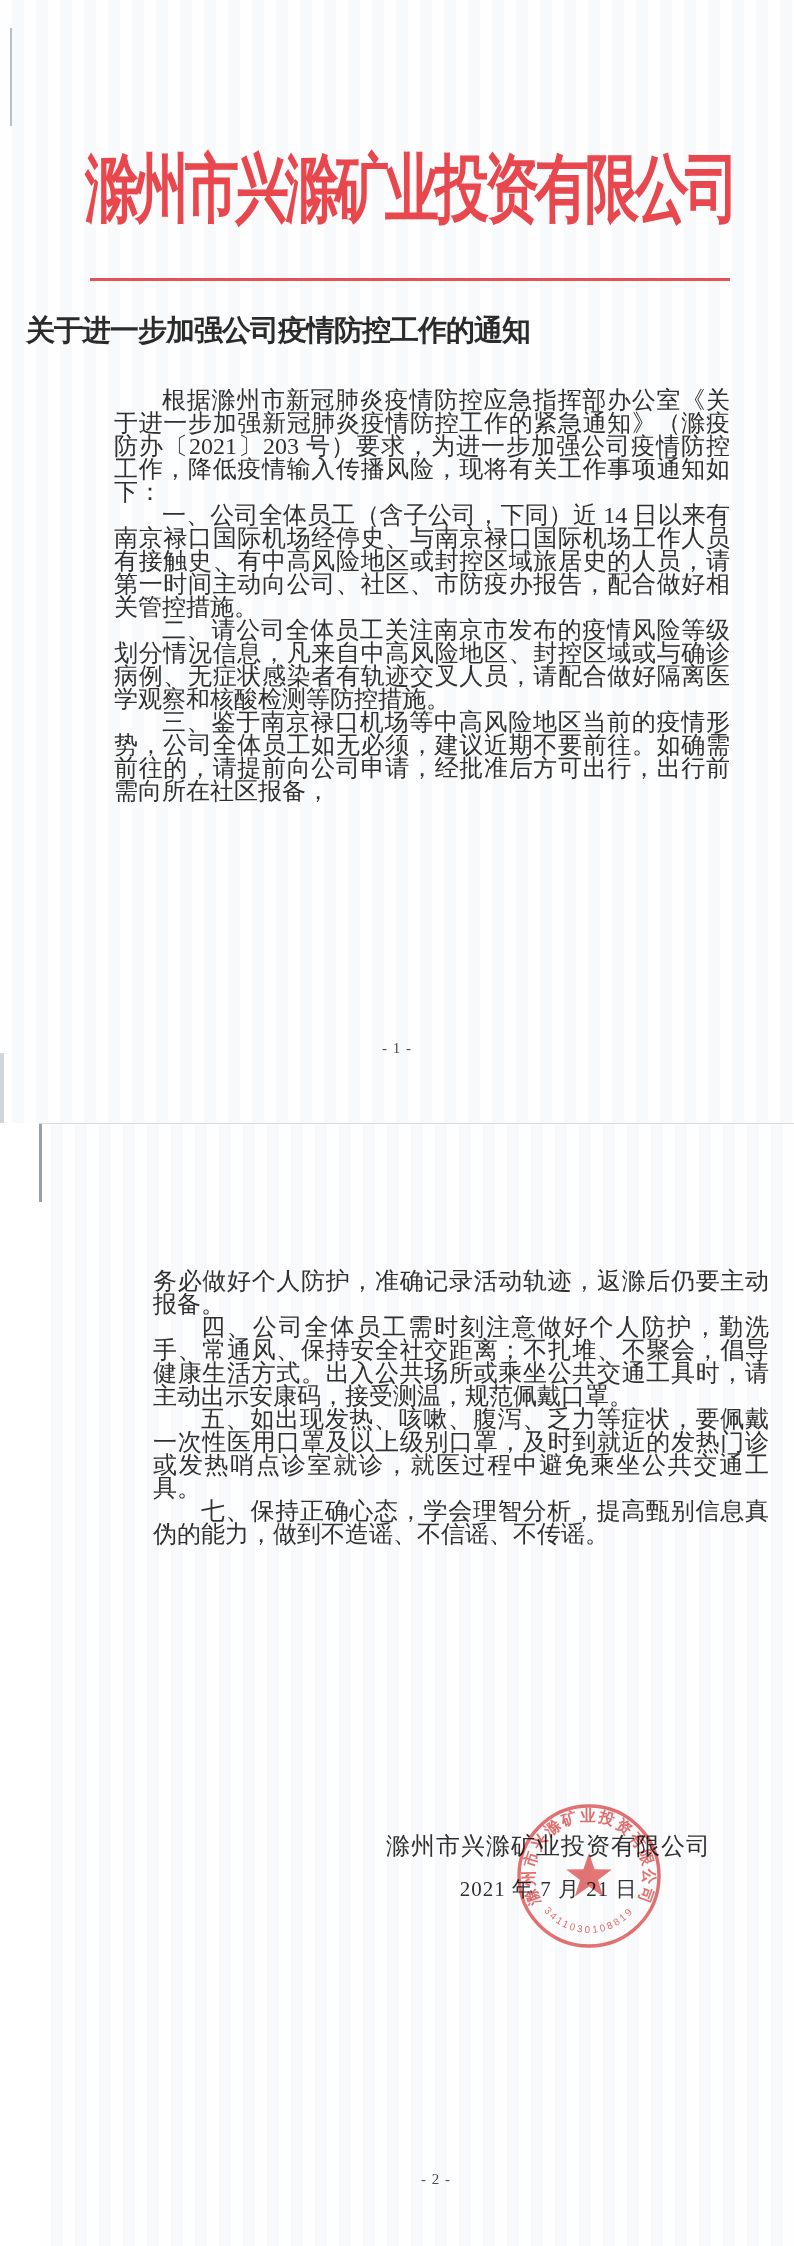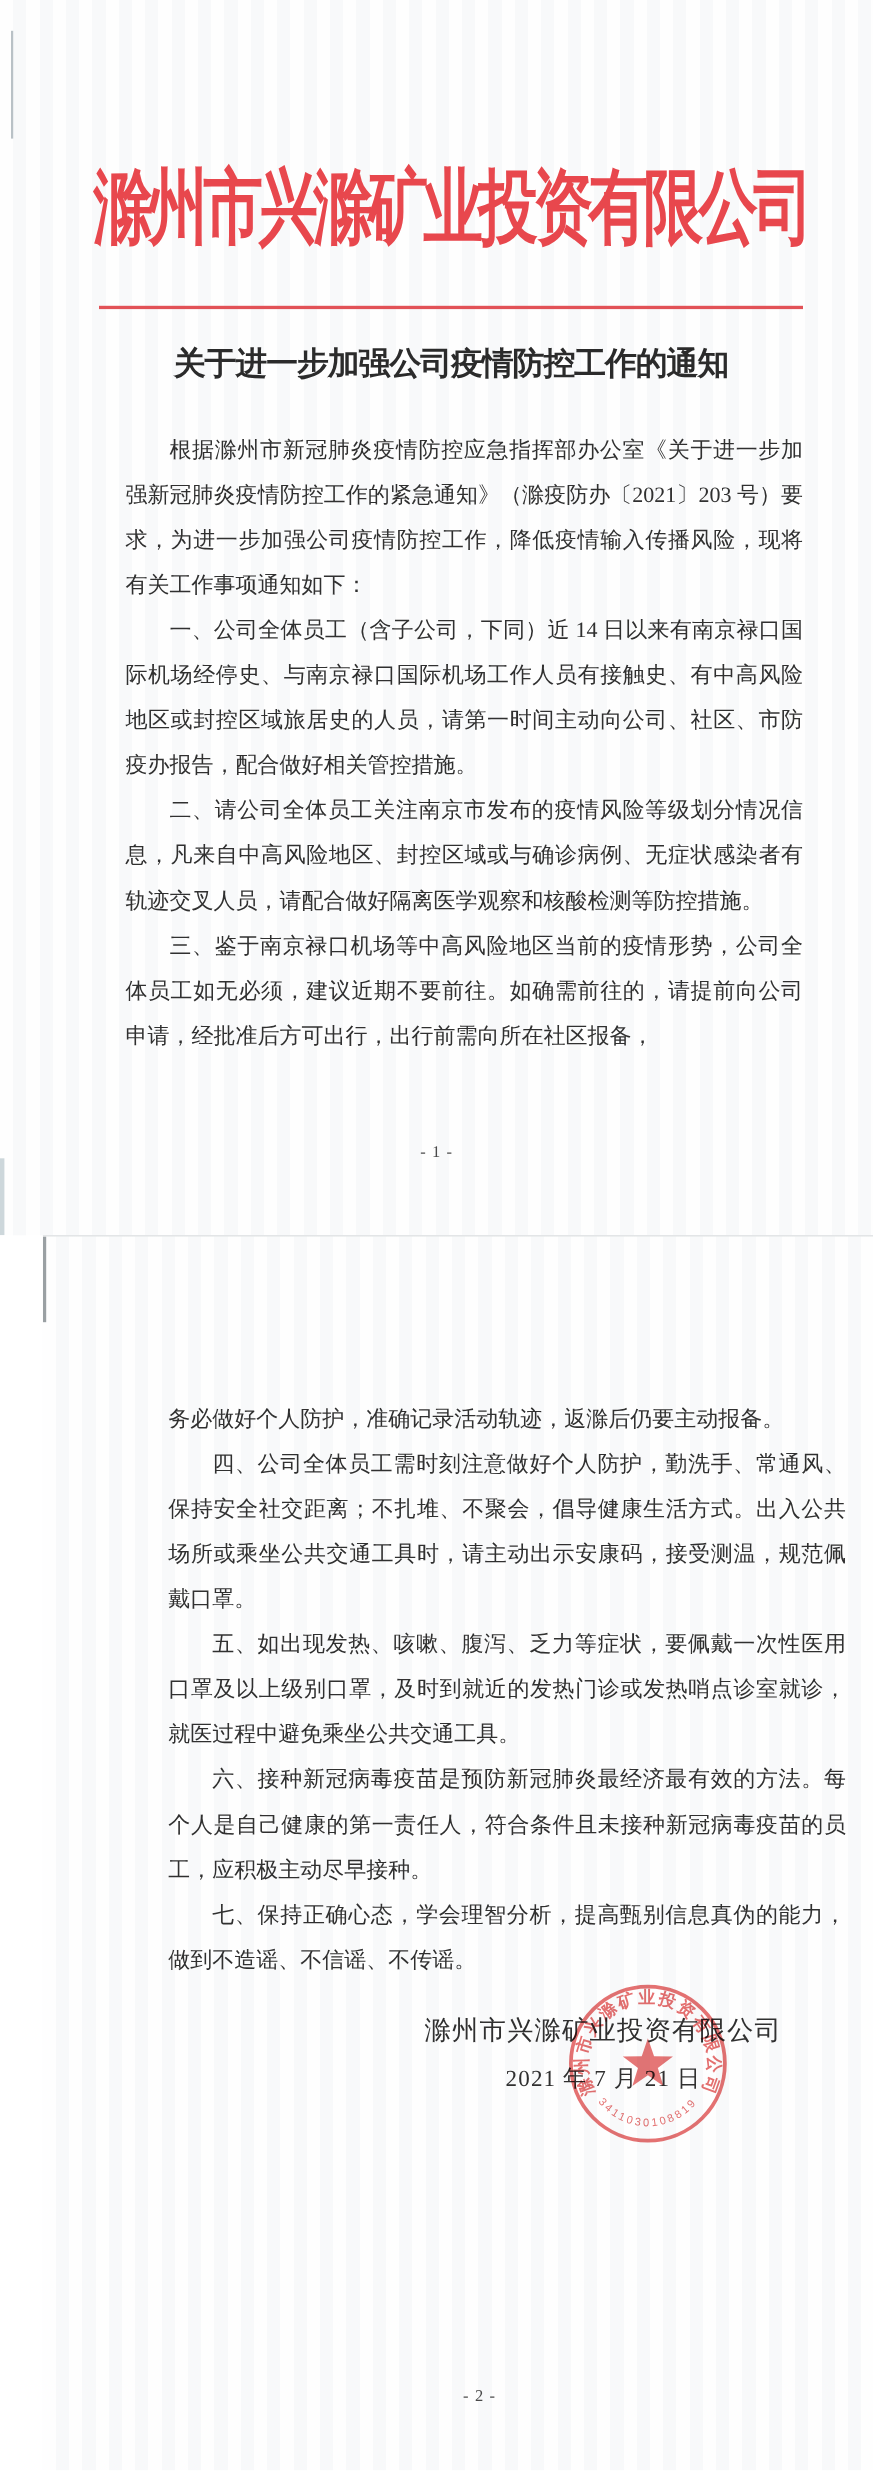--- a/index.html
+++ b/index.html
@@ -37,30 +37,30 @@
     white-space: nowrap;
   }
   .red-rule {
     margin: 38px auto 0 auto;
     width: 640px;
     height: 3px;
     background: #e25257;
   }
   .doc-title {
     margin-top: 30px;
-    text-align: center;
+    text-align: left;
     font-size: 29px;
     font-weight: bold;
     letter-spacing: -1px;
     color: #2b2b2b;
   }
   .body-text {
     margin: 38px 64px 0 88px;
-    font-size: 20px;
-    line-height: 41px;
+    font-size: 24px;
+    line-height: 23px;
     text-align: justify;
     color: #303030;
   }
   .para { margin: 0; text-indent: 2em; }
   .para--continuation { text-indent: 0; }
 
   .page-num {
     position: absolute;
     left: 0; right: 0;
     text-align: center;
@@ -124,21 +124,20 @@
   <div class="page-num page-num--one">- 1 -</div>
 </div>
 
 <div class="page page--two">
   <div class="artifact artifact--p2-left"></div>
 
   <div class="body-text body-text--p2">
     <p class="para para--continuation">务必做好个人防护，准确记录活动轨迹，返滁后仍要主动报备。</p>
     <p class="para">四、公司全体员工需时刻注意做好个人防护，勤洗手、常通风、保持安全社交距离；不扎堆、不聚会，倡导健康生活方式。出入公共场所或乘坐公共交通工具时，请主动出示安康码，接受测温，规范佩戴口罩。</p>
     <p class="para">五、如出现发热、咳嗽、腹泻、乏力等症状，要佩戴一次性医用口罩及以上级别口罩，及时到就近的发热门诊或发热哨点诊室就诊，就医过程中避免乘坐公共交通工具。</p>
-    <p class="para">六、接种新冠病毒疫苗是预防新冠肺炎最经济最有效的方法。每个人是自己健康的第一责任人，符合条件且未接种新冠病毒疫苗的员工，应积极主动尽早接种。</p>
     <p class="para">七、保持正确心态，学会理智分析，提高甄别信息真伪的能力，做到不造谣、不信谣、不传谣。</p>
   </div>
 
   <div class="signature">
     <div class="signature-company">滁州市兴滁矿业投资有限公司</div>
     <div class="signature-date">2021 年 7 月 21 日</div>
   </div>
 
   <svg class="seal" viewBox="0 0 150 150">
     <defs>

